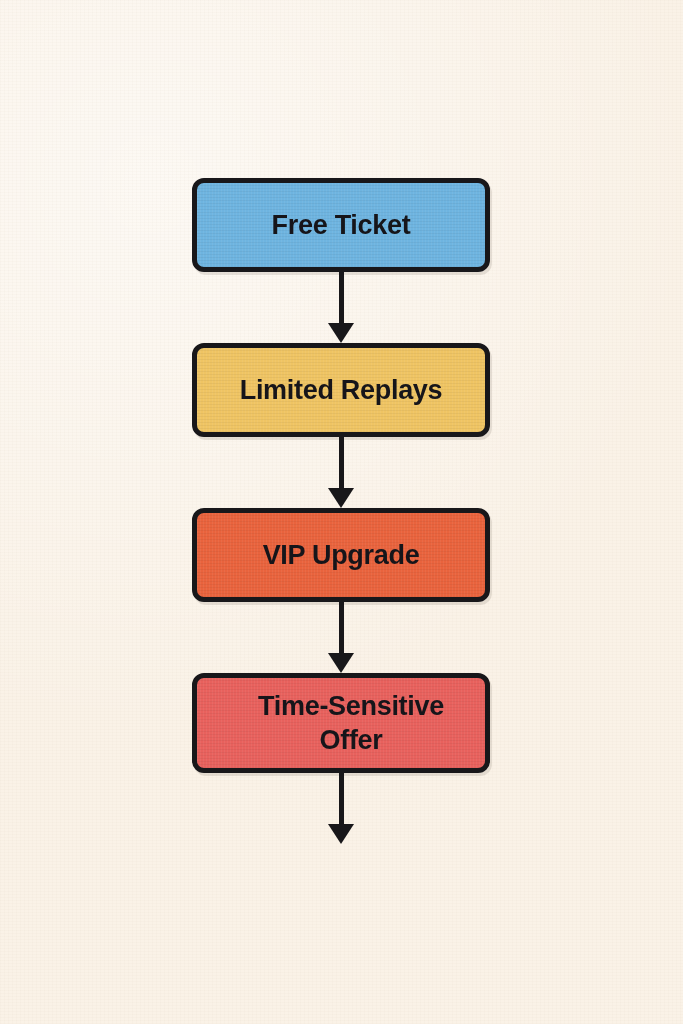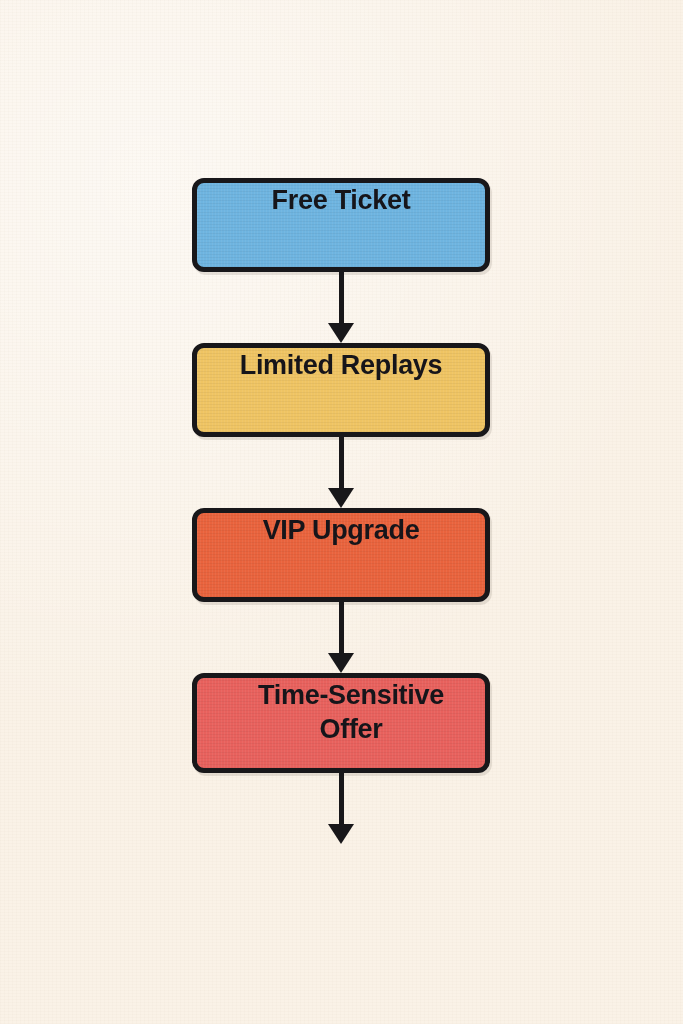--- a/index.html
+++ b/index.html
@@ -54,21 +54,21 @@
     width: 298px;
   }
 
   .node {
     position: relative;
     box-sizing: border-box;
     width: 298px;
     border: 5px solid #18171a;
     border-radius: 12px;
     display: flex;
-    align-items: flex-start;
+    align-items: center;
     justify-content: center;
     text-align: center;
     color: #16151a;
     font-family: "Liberation Sans", sans-serif;
     font-weight: bold;
     font-size: 27px;
     line-height: 34px;
     letter-spacing: -0.3px;
     box-shadow: 2px 3px 0 rgba(110,100,85,0.16);
     background-image:

